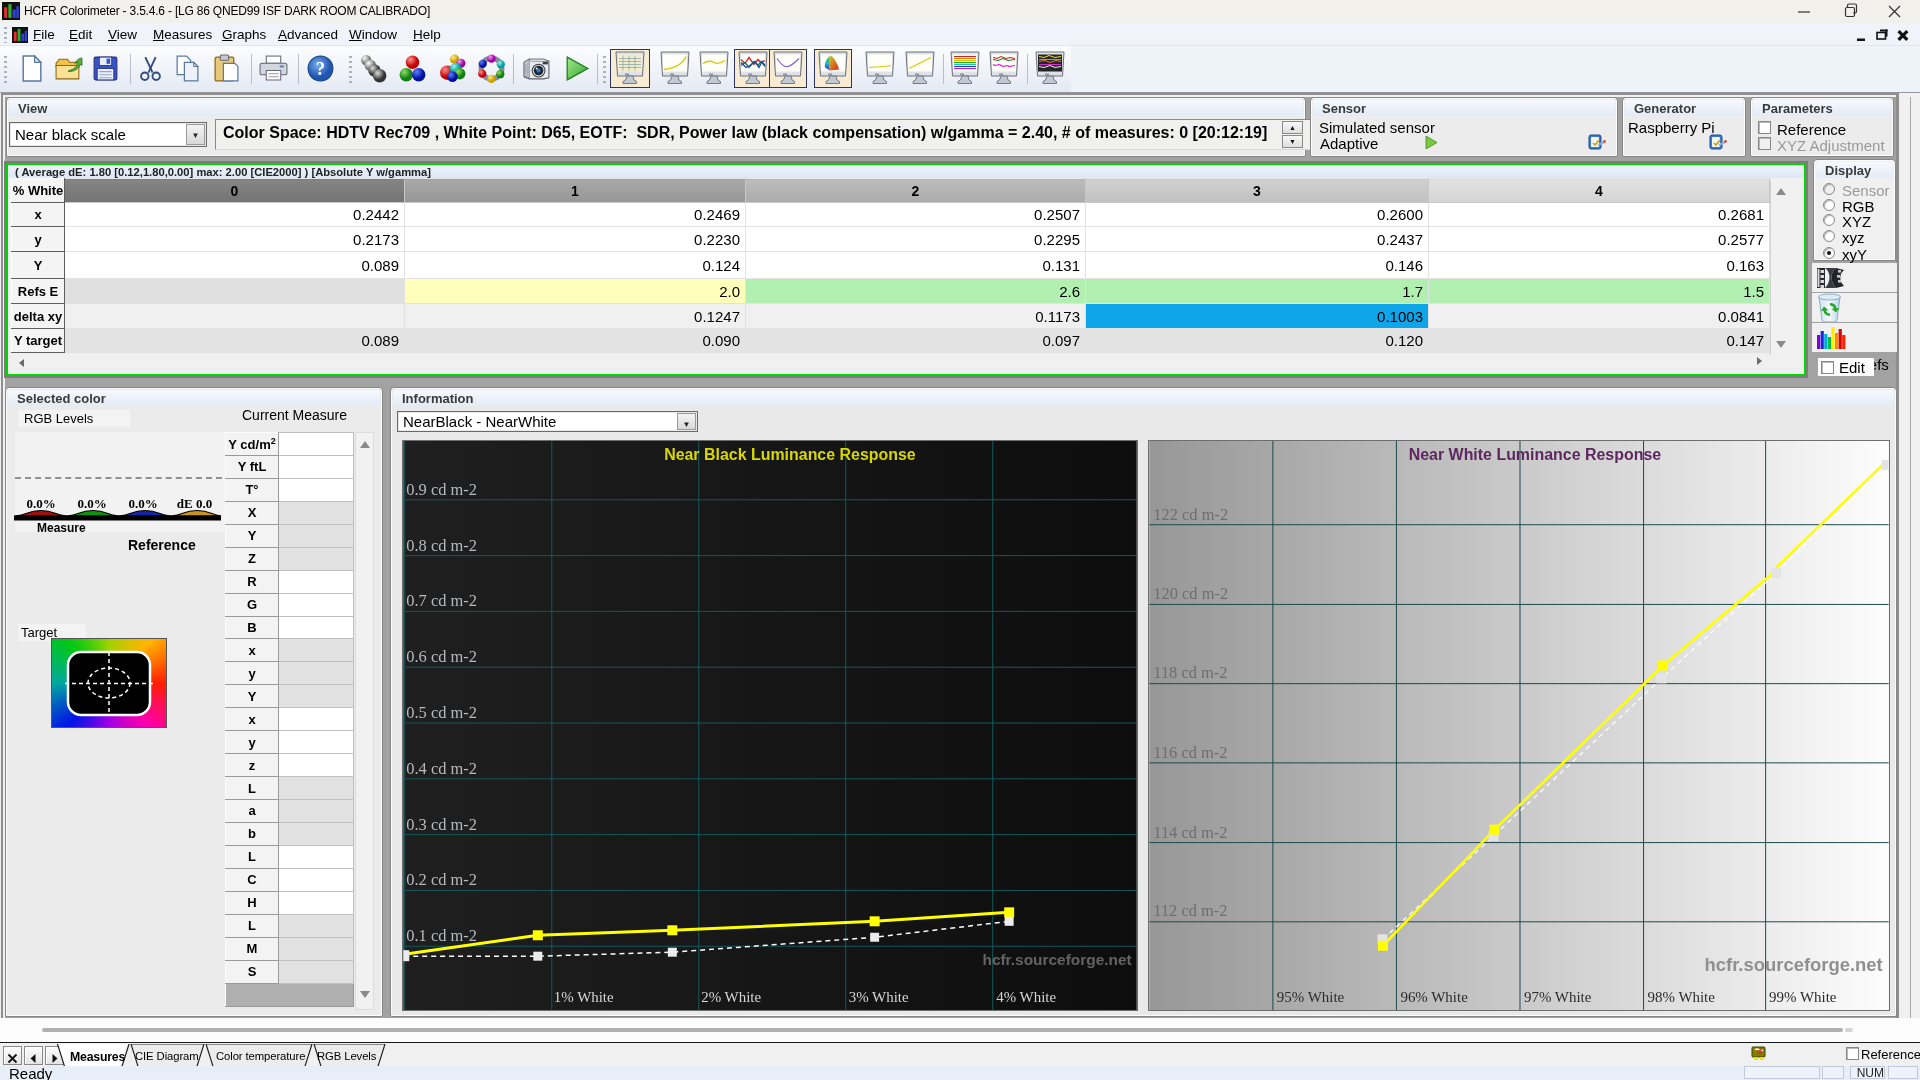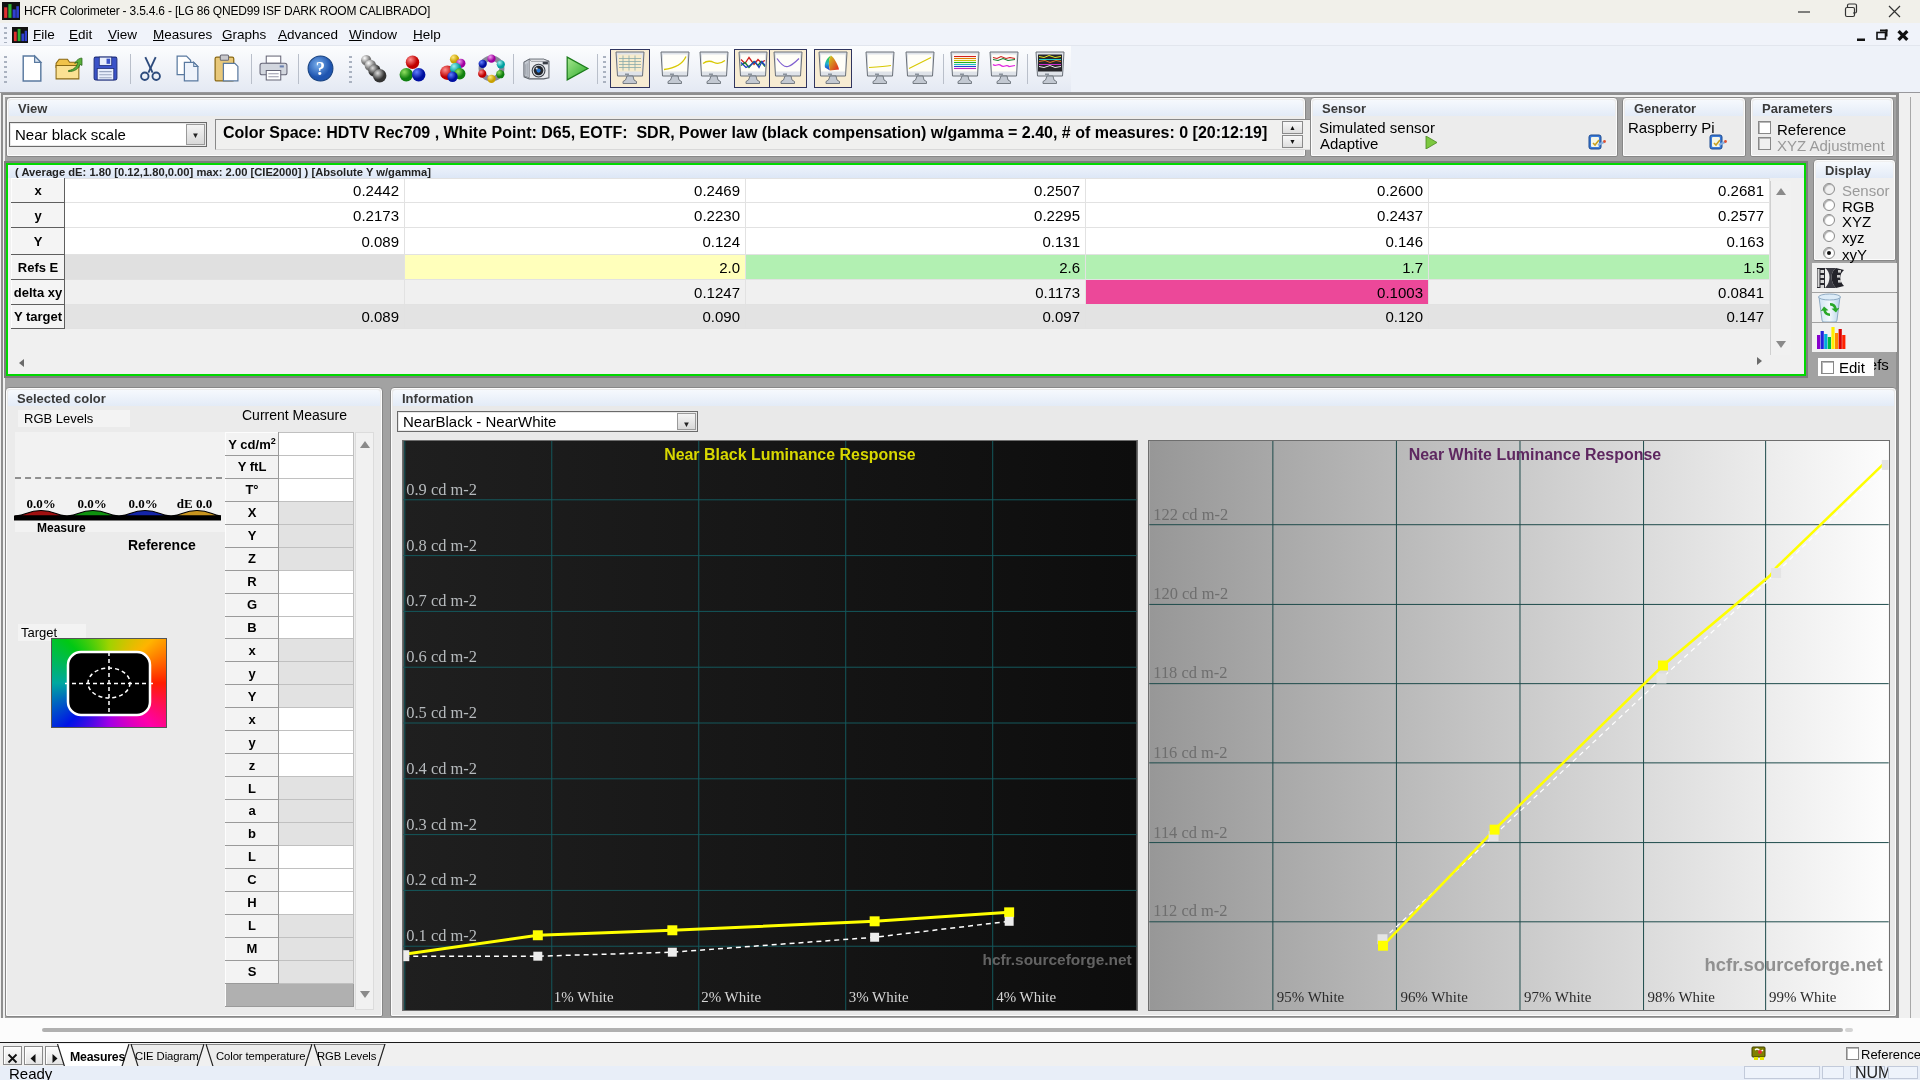--- a/index.html
+++ b/index.html
@@ -453,20 +453,28 @@
   <table id="tbl" cellspacing="0">
    <colgroup>
         <col style="width:53px">
         <col style="width:340px">
         <col style="width:341px">
         <col style="width:340px">
         <col style="width:343px">
         <col style="width:341px">
       </colgroup>
    <tbody>
+        <tr class="hrow">
+          <td class="lc">% White</td>
+          <td class="hc" style="background:linear-gradient(#858585,#747474)">0</td>
+          <td class="hc" style="background:linear-gradient(#a8a8a8,#979797)">1</td>
+          <td class="hc" style="background:linear-gradient(#bcbcbc,#ababab)">2</td>
+          <td class="hc" style="background:linear-gradient(#d0d0d0,#c0c0c0)">3</td>
+          <td class="hc" style="background:linear-gradient(#e2e2e2,#d4d4d4)">4</td>
+        </tr>
    <tr style="height:24px">
           <td class="lc">x</td>
           <td class="dc">0.2442</td>
           <td class="dc">0.2469</td>
           <td class="dc">0.2507</td>
           <td class="dc">0.2600</td>
           <td class="dc">0.2681</td>
         </tr>
    <tr style="height:25px">
           <td class="lc">y</td>
@@ -490,21 +498,21 @@
           <td class="dc de" style="background:#ffffbb">2.0</td>
           <td class="dc de" style="background:#b2f0b2">2.6</td>
           <td class="dc de" style="background:#b2f0b2">1.7</td>
           <td class="dc de" style="background:#b2f0b2">1.5</td>
         </tr>
    <tr style="height:25px">
           <td class="lc">delta xy</td>
           <td class="dc" style="background:#f0f0f0"></td>
           <td class="dc" style="background:#f0f0f0">0.1247</td>
           <td class="dc" style="background:#f0f0f0">0.1173</td>
-          <td class="dc" style="background:#ec4899">0.1003</td>
+          <td class="dc" style="background:#0ea5e9">0.1003</td>
           <td class="dc" style="background:#f0f0f0">0.0841</td>
         </tr>
    <tr style="height:24px">
           <td class="lc">Y target</td>
           <td class="dc" style="background:#e3e3e3">0.089</td>
           <td class="dc" style="background:#e3e3e3">0.090</td>
           <td class="dc" style="background:#e3e3e3">0.097</td>
           <td class="dc" style="background:#e3e3e3">0.120</td>
           <td class="dc" style="background:#e3e3e3">0.147</td>
         </tr>
@@ -905,21 +913,21 @@
 <div class="abs" style="left:0;top:1066px;width:1920px;height:14px;background:#e8eef8">
   <div class="abs" style="left:9px;top:-1px;font-size:15px">Ready</div>
   <div class="sseg" style="left:1744px;width:76px"></div>
   <div class="sseg" style="left:1822px;width:22px"></div>
   <div class="sseg" style="left:1850px;width:35px">NUM</div>
   <div class="sseg" style="left:1888px;width:30px"></div>
 </div>
 <style>
 .tabbtn{position:absolute;top:3px;width:19px;height:19px;background:linear-gradient(#fdfdfd,#e4e4e4);
  border:1px solid #8a8a8a;box-shadow:inset 1px 1px 0 #fff;padding:3px 0 0 3px;}
-.sseg{position:absolute;top:0px;height:13px;background:#eef3fb;border:1px solid #c2cada;font-size:16px;line-height:12px;color:#222;
+.sseg{position:absolute;top:0px;height:13px;background:#eef3fb;border:1px solid #c2cada;font-size:12px;line-height:12px;color:#222;
  padding:0 0 0 4px;text-align:right;}
 .rgbpct{position:absolute;top:108px;width:42px;text-align:center;font-weight:bold;font-size:13px;font-family:"Liberation Serif",serif;}
 #cmtbl{position:absolute;left:219px;top:44px;border-collapse:collapse;table-layout:fixed;width:129px;}
 #cmtbl td{padding:0;height:22.95px;overflow:hidden;}
 #cmtbl td:first-child{width:53px;background:#f3f3f3;border:1px solid #9a9a9a;border-top-color:#fdfdfd;border-left-color:#fdfdfd;font-weight:bold;font-size:13px;text-align:center;}
 #cmtbl sup{font-size:9px;}
 #cmtbl .w{background:#fff;border:1px solid #c0c0c0;}
 #cmtbl .g{background:#e2e2e2;border:1px solid #c0c0c0;}
 #cmscr{position:absolute;left:349px;top:44px;width:19px;height:578px;background:#f1f1f1;border:1px solid #dcdcdc;}
 #tbl{position:absolute;left:3px;top:13px;border-collapse:collapse;table-layout:fixed;}

